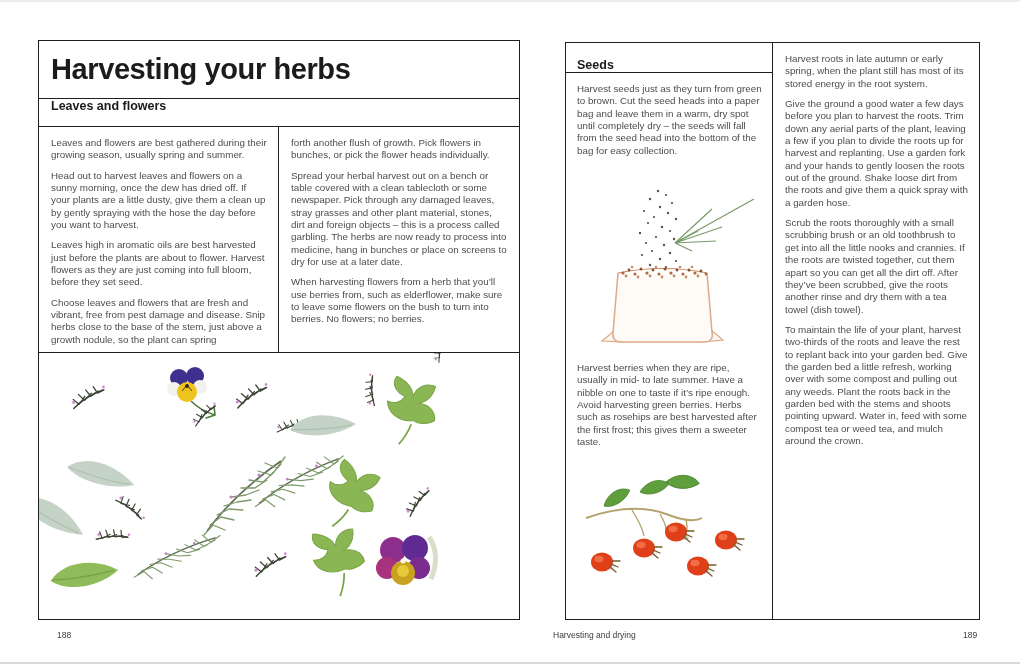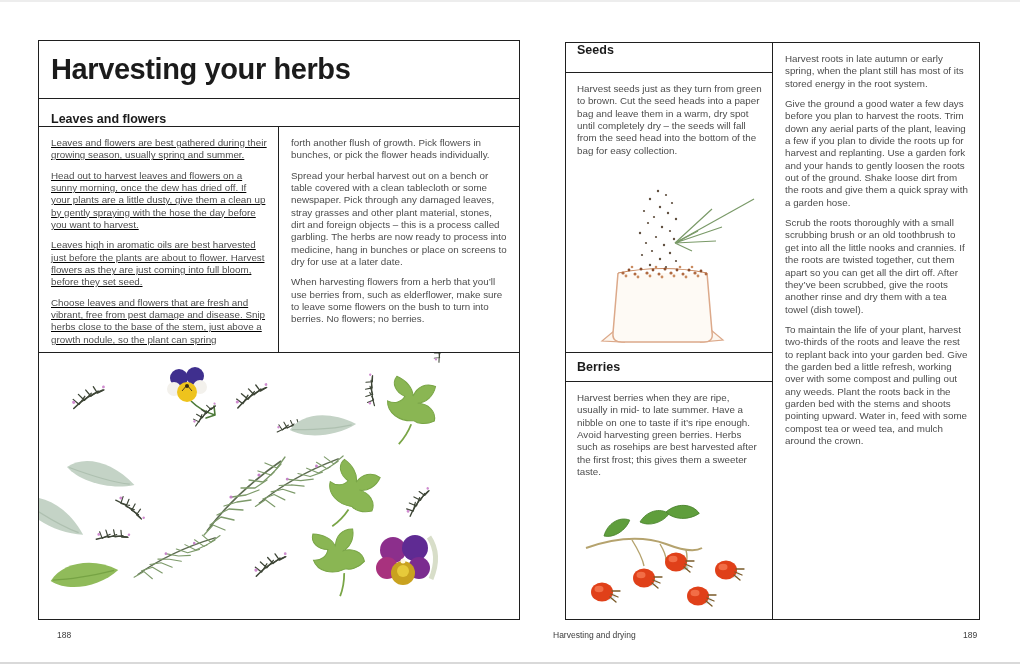--- a/index.html
+++ b/index.html
@@ -5,33 +5,33 @@
   * { margin:0; padding:0; box-sizing:border-box; }
   html,body { width:1020px; height:666px; background:#ffffff; font-family:"Liberation Sans", sans-serif; }
   .spread { position:relative; width:1020px; height:666px; background:#ffffff; overflow:hidden; }
   .edge-top { position:absolute; top:0; left:0; right:0; height:2px; background:#ededed; }
   .edge-bottom { position:absolute; bottom:2px; left:0; right:0; height:2px; background:#d9d9d9; }
 
   
   .left-page { position:absolute; left:38px; top:40px; width:482px; height:580px; border:1.5px solid #1f1f1f; background:#fff; display:flex; flex-direction:column; }
   .title-row { height:58px; border-bottom:1.5px solid #1f1f1f; display:flex; align-items:center; padding-left:12px; }
   .page-title { font-size:29px; font-weight:700; color:#1b1b1b; letter-spacing:-0.4px; }
-  .section-row { height:28px; border-bottom:1.5px solid #1f1f1f; display:flex; align-items:flex-end; padding-left:12px; }
+  .section-row { height:28px; border-bottom:1.5px solid #1f1f1f; display:flex; align-items:flex-start; padding-left:12px; }
   .section-heading { font-size:12.5px; font-weight:700; color:#1b1b1b; }
   .text-cols { height:226px; border-bottom:1.5px solid #1f1f1f; display:flex; overflow:hidden; }
   .text-col { width:50%; padding:10px 11px 0 12px; overflow:hidden; }
-  .text-col.first { border-right:1.5px solid #1f1f1f;text-decoration:underline; }
+  .text-col.first { border-right:1.5px solid #1f1f1f; }
   .body-text p { font-size:9.8px; line-height:1.26; color:#4d4d4d; margin:0 0 8px 0; }
   .illustration-area { flex:1; position:relative; overflow:hidden; }
 
   
   .right-page { position:absolute; left:565px; top:42px; width:415px; height:578px; border:1.5px solid #1f1f1f; background:#fff; display:flex; }
   .seeds-col { width:207px; border-right:1.5px solid #1f1f1f; display:flex; flex-direction:column; }
   .roots-col { flex:1; display:flex; flex-direction:column; }
-  .col-heading-row { height:30px; border-bottom:1.5px solid #1f1f1f; display:flex; align-items:flex-start; padding-left:11px; flex:none; }
+  .col-heading-row { height:30px; border-bottom:1.5px solid #1f1f1f; display:flex; align-items:flex-end; padding-left:11px; flex:none; }
   .col-heading { font-size:12.5px; font-weight:700; color:#1b1b1b; }
   .seeds-body { height:279px; padding:10px 10px 0 11px; position:relative; overflow:hidden; }
   .berries-heading-row { height:30px; border-top:1.5px solid #1f1f1f; border-bottom:1.5px solid #1f1f1f; display:flex; align-items:center; padding-left:11px; flex:none; }
   .berries-body { flex:1; padding:10px 10px 0 11px; position:relative; overflow:hidden; }
   .roots-body { flex:1; padding:10px 11px 0 12px; overflow:hidden; }
   .seed-bag-wrap { position:absolute; left:14px; top:108px; width:180px; height:168px; }
   .rosehips-wrap { position:absolute; left:8px; top:118px; width:190px; height:115px; }
 
   
   .footer-item { position:absolute; top:630px; font-size:8.5px; color:#3c3c3c; }
@@ -229,23 +229,20 @@
                 <circle cx="118" cy="95" r="1.4"></circle>
                   <circle cx="52" cy="86" r="1.3"></circle>
                   <circle cx="76" cy="86" r="1.3"></circle>
                 <circle cx="100" cy="86" r="1.3"></circle>
                   <circle cx="112" cy="86" r="1.3"></circle>
               </g>
             </g>
           </svg>
         </div>
       </div>
-      <div class="berries-heading-row">
-        <span class="col-heading">Berries</span>
-      </div>
       <div class="berries-body body-text">
         <p>Harvest berries when they are ripe, usually in mid- to late summer. Have a nibble on one to taste if it’s ripe enough. Avoid harvesting green berries. Herbs such as rosehips are best harvested after the first frost; this gives them a sweeter taste.</p>
         <div class="rosehips-wrap">
           <svg width="190" height="115" viewBox="0 0 190 115">
             <defs>
               <g id="hip">
                 <ellipse cx="2" cy="4" rx="12" ry="5" fill="#dde6ea" opacity="0.7"></ellipse>
                 <ellipse cx="0" cy="0" rx="11" ry="9.5" fill="#e04019"></ellipse>
                 <ellipse cx="-3" cy="-3" rx="4.5" ry="3.2" fill="#f4764f" opacity="0.85"></ellipse>
                 <path d="M9,2 l7,3 M10,-1 l8,0 M8,5 l6,5" stroke="#7a5a28" stroke-width="1.3" fill="none" stroke-linecap="round"></path>

